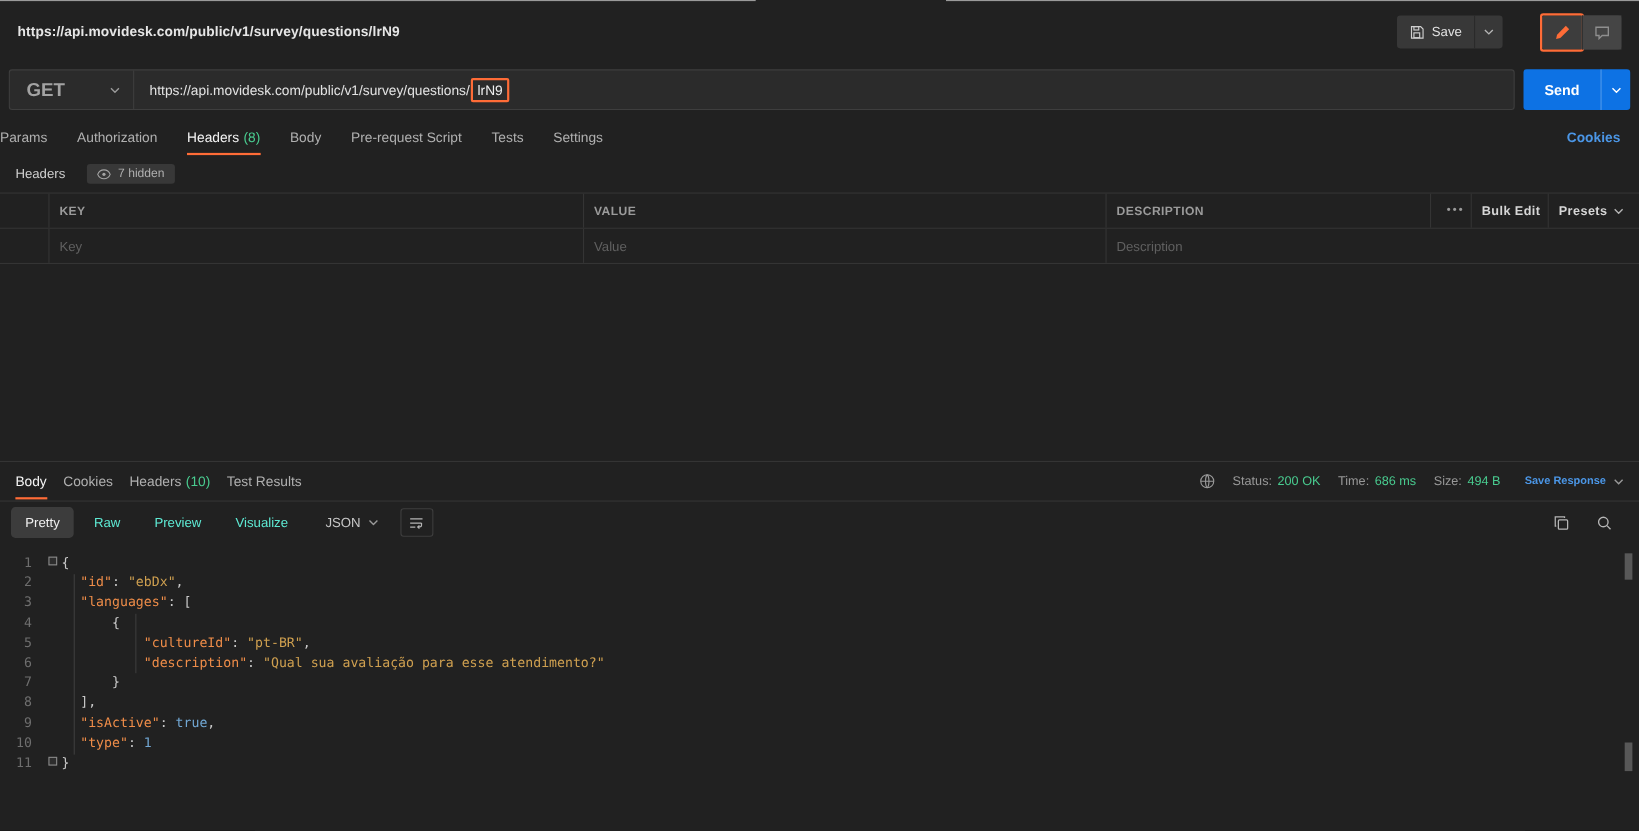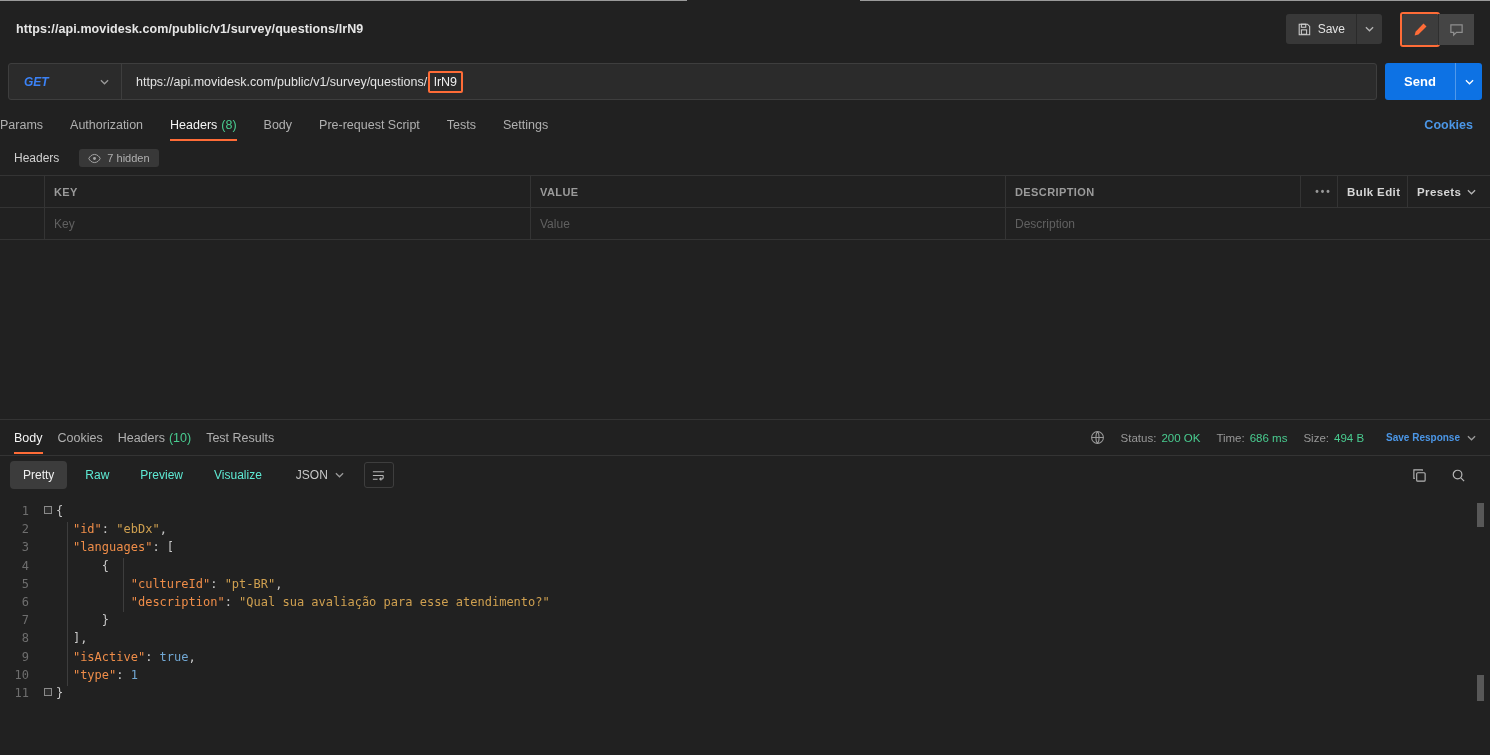--- a/index.html
+++ b/index.html
@@ -14,33 +14,33 @@
   *{box-sizing:border-box;margin:0;padding:0;}
   body{background:#161616;font-family:"Liberation Sans","DejaVu Sans",sans-serif;}
   .app{position:relative;width:1490px;height:755px;background:#212121;overflow:hidden;}
   .top-edge{position:absolute;top:0;height:1px;background:#9a9a9a;z-index:5;}
   .top-edge.seg1{left:0;width:687px;}
   .top-edge.seg2{left:860px;right:0;width:630px;}
 
   
   .topbar{position:absolute;top:1px;left:0;right:0;height:56px;display:flex;align-items:center;padding:0 16px;}
   .topbar-title{font-weight:700;font-size:12.5px;color:#e6e6e6;letter-spacing:.1px;}
-  .topbar-right{margin-left:auto;display:flex;align-items:center;gap:20px;padding-left:12px;}
+  .topbar-right{margin-left:auto;display:flex;align-items:center;gap:36px;padding-left:12px;}
   .save-split{display:flex;background:#383838;border-radius:3px;height:30px;align-items:stretch;overflow:hidden;}
   .save-main{display:flex;align-items:center;gap:7px;padding:0 11px;color:#e2e2e2;font-size:12px;border-right:1px solid #2a2a2a;cursor:pointer;}
   .save-caret{width:25px;display:flex;align-items:center;justify-content:center;cursor:pointer;}
   .icon-group{display:flex;background:#3d3d3d;border-radius:3px;height:31px;align-items:stretch;}
   .icon-btn{width:36px;display:flex;align-items:center;justify-content:center;position:relative;cursor:pointer;}
   .icon-btn + .icon-btn{border-left:1px solid #2f2f2f;background:#454545;}
   .pencil-annotation{position:absolute;inset:-2px;border:2px solid var(--accent-orange,#ff6c37);border-radius:3px;pointer-events:none;}
 
   
   .request-bar{position:absolute;top:63px;left:8px;right:8px;height:37px;display:flex;}
   .url-shell{flex:1;display:flex;background:#2b2b2b;border:1px solid #3e3e3e;border-radius:3px;margin-right:8px;align-items:stretch;}
-  .method{width:113px;display:flex;align-items:center;justify-content:space-between;padding:0 12px 0 15px;border-right:1px solid #3e3e3e;color:#3b82f6;font-size:12px;font-weight:600;cursor:pointer;font-style:italic;}
+  .method{width:113px;display:flex;align-items:center;justify-content:space-between;padding:0 12px 0 15px;border-right:1px solid #3e3e3e;color:#a3a3a3;font-size:17px;font-weight:600;cursor:pointer;}
   .url-text{display:flex;align-items:center;padding:0 14px;color:#e3e3e3;font-size:12.5px;white-space:nowrap;overflow:hidden;}
   .hl-box{display:inline-block;border:2px solid var(--accent-orange,#ff6c37);border-radius:2px;padding:2px 4px;margin-left:1px;color:#f0f0f0;}
   .send-split{width:97px;display:flex;background:var(--accent-blue,#0d72e4);border-radius:3px;color:#fff;overflow:hidden;}
   .send-main{flex:1;display:flex;align-items:center;justify-content:center;font-size:13px;font-weight:600;cursor:pointer;}
   .send-caret{width:27px;display:flex;align-items:center;justify-content:center;border-left:1px solid rgba(255,255,255,.28);cursor:pointer;}
 
   
   .req-tabs{position:absolute;top:108px;left:0;right:0;height:34px;display:flex;align-items:stretch;}
   .tab{display:flex;align-items:center;color:#b0b0b0;font-size:12.5px;margin-right:27px;position:relative;cursor:pointer;white-space:nowrap;}
   .tab .count{margin-left:4px;color:var(--success-green,#49cc90);}

